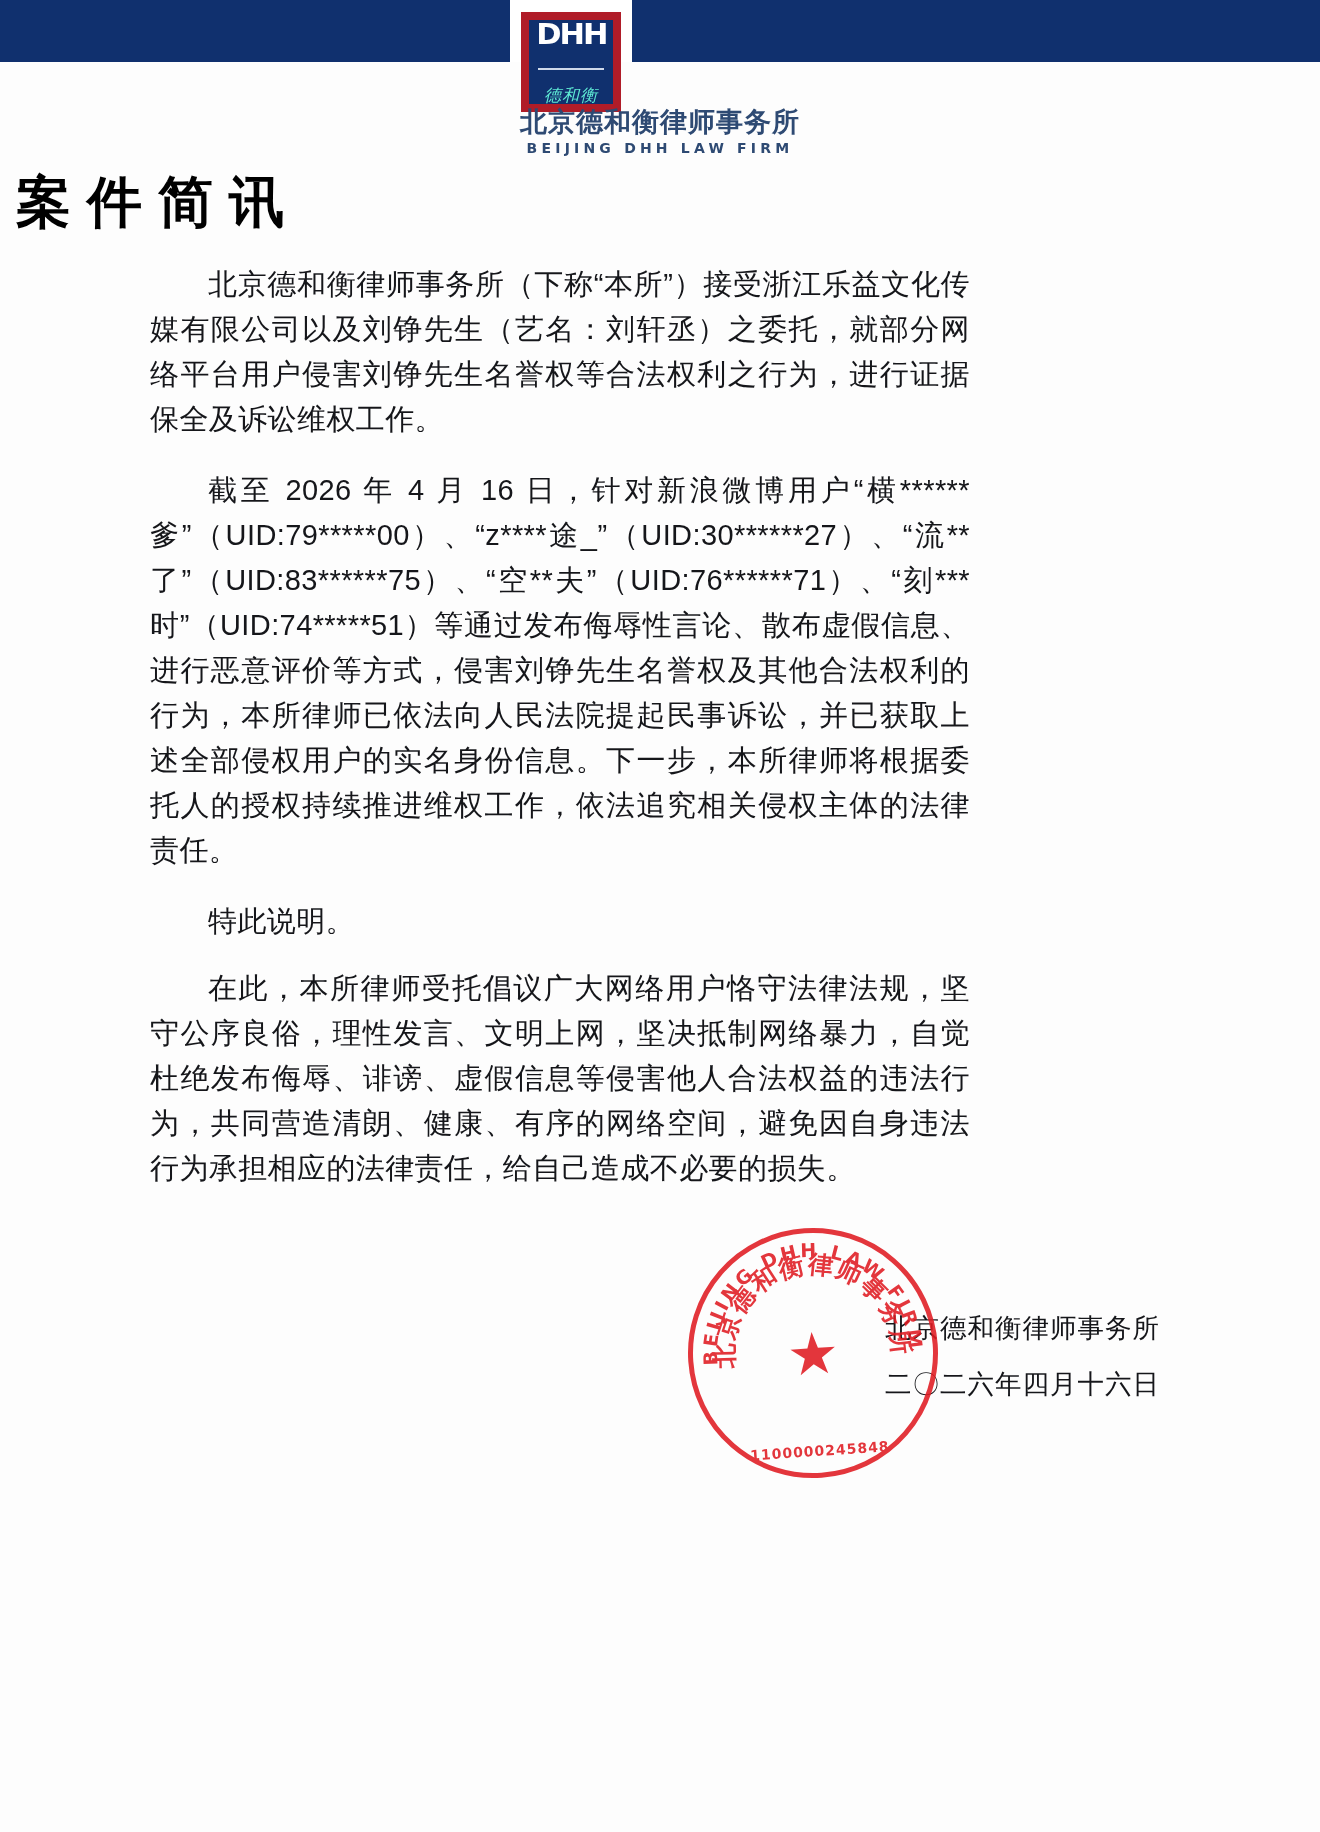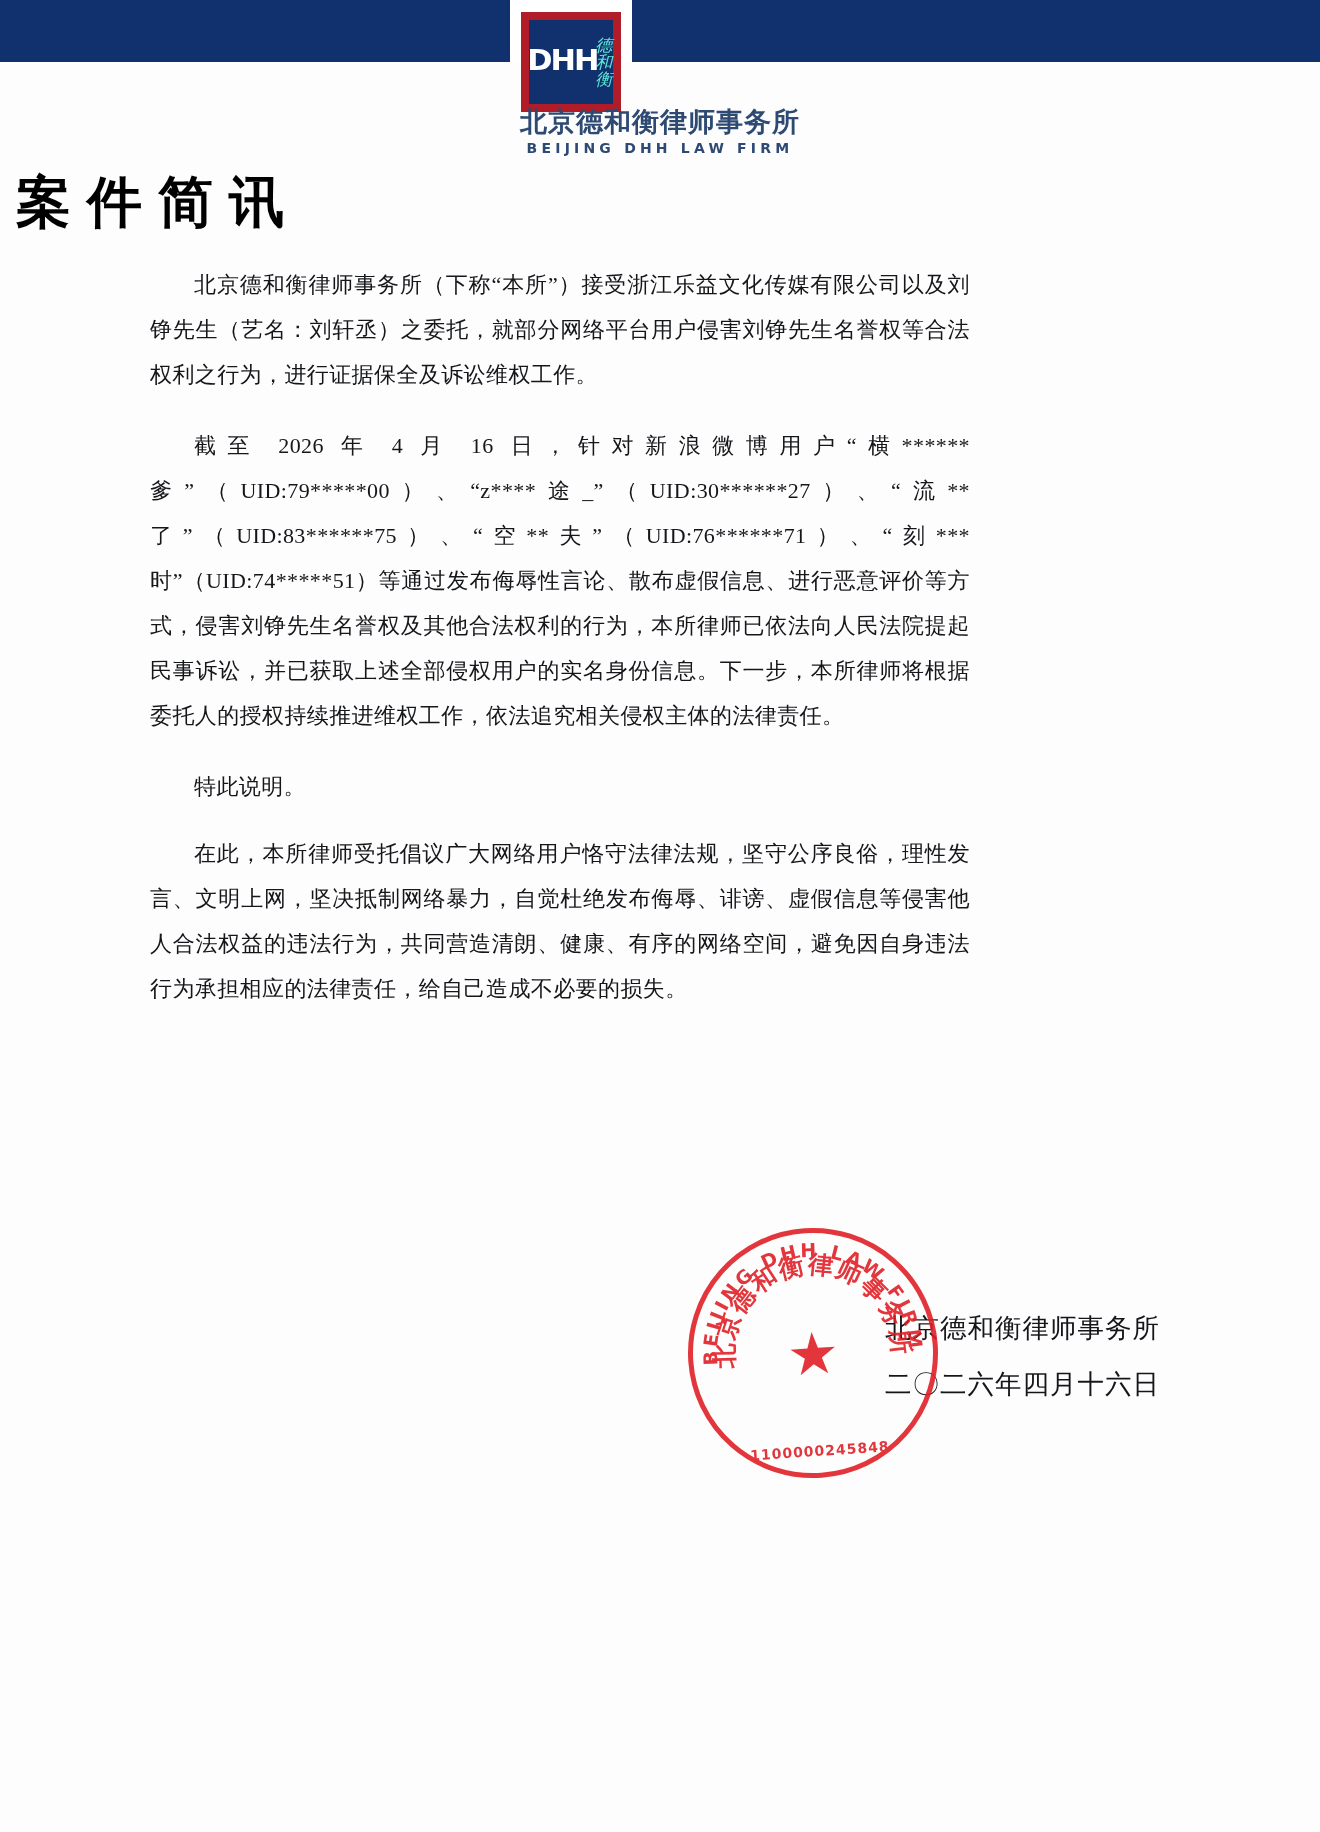--- a/index.html
+++ b/index.html
@@ -35,21 +35,21 @@
     position:absolute;top:0;left:9px;
     width:100px;height:100px;
     background:#b01c28;
     padding:0;
     box-sizing:border-box;
     border:3px solid #b01c28;
   }
   .logo-inner{
     position:absolute;top:5px;left:5px;right:5px;bottom:5px;
     background:#10306e;
-    display:flex;flex-direction:row;align-items:center;justify-content:center;
+    display:flex;flex-direction:column;align-items:center;justify-content:space-between;
   }
   .logo-dhh{
     color:#ffffff;
     font-family:"DejaVu Sans","Liberation Sans",sans-serif;
     font-weight:bold;
     font-size:29px;
     letter-spacing:-2px;
     line-height:1;
     transform:scaleX(1.05);
     margin-bottom:3px;
@@ -95,22 +95,22 @@
     letter-spacing:16px;
     text-indent:16px;
   }
 
   
   .body-area{
     position:absolute;top:262px;left:150px;width:820px;
   }
   p.para{
     margin:0 0 26px 0;
-    font-family:Liberation Serif, serif;
-    font-size:22px;
+    font-family:Liberation Sans, sans-serif;
+    font-size:29px;
     line-height:45px;
     color:#15161a;
     text-align:justify;
     text-justify:inter-ideograph;
     text-indent:2em;
     letter-spacing:0.4px;
   }
   p.para.tight{margin-bottom:22px;}
 
   

